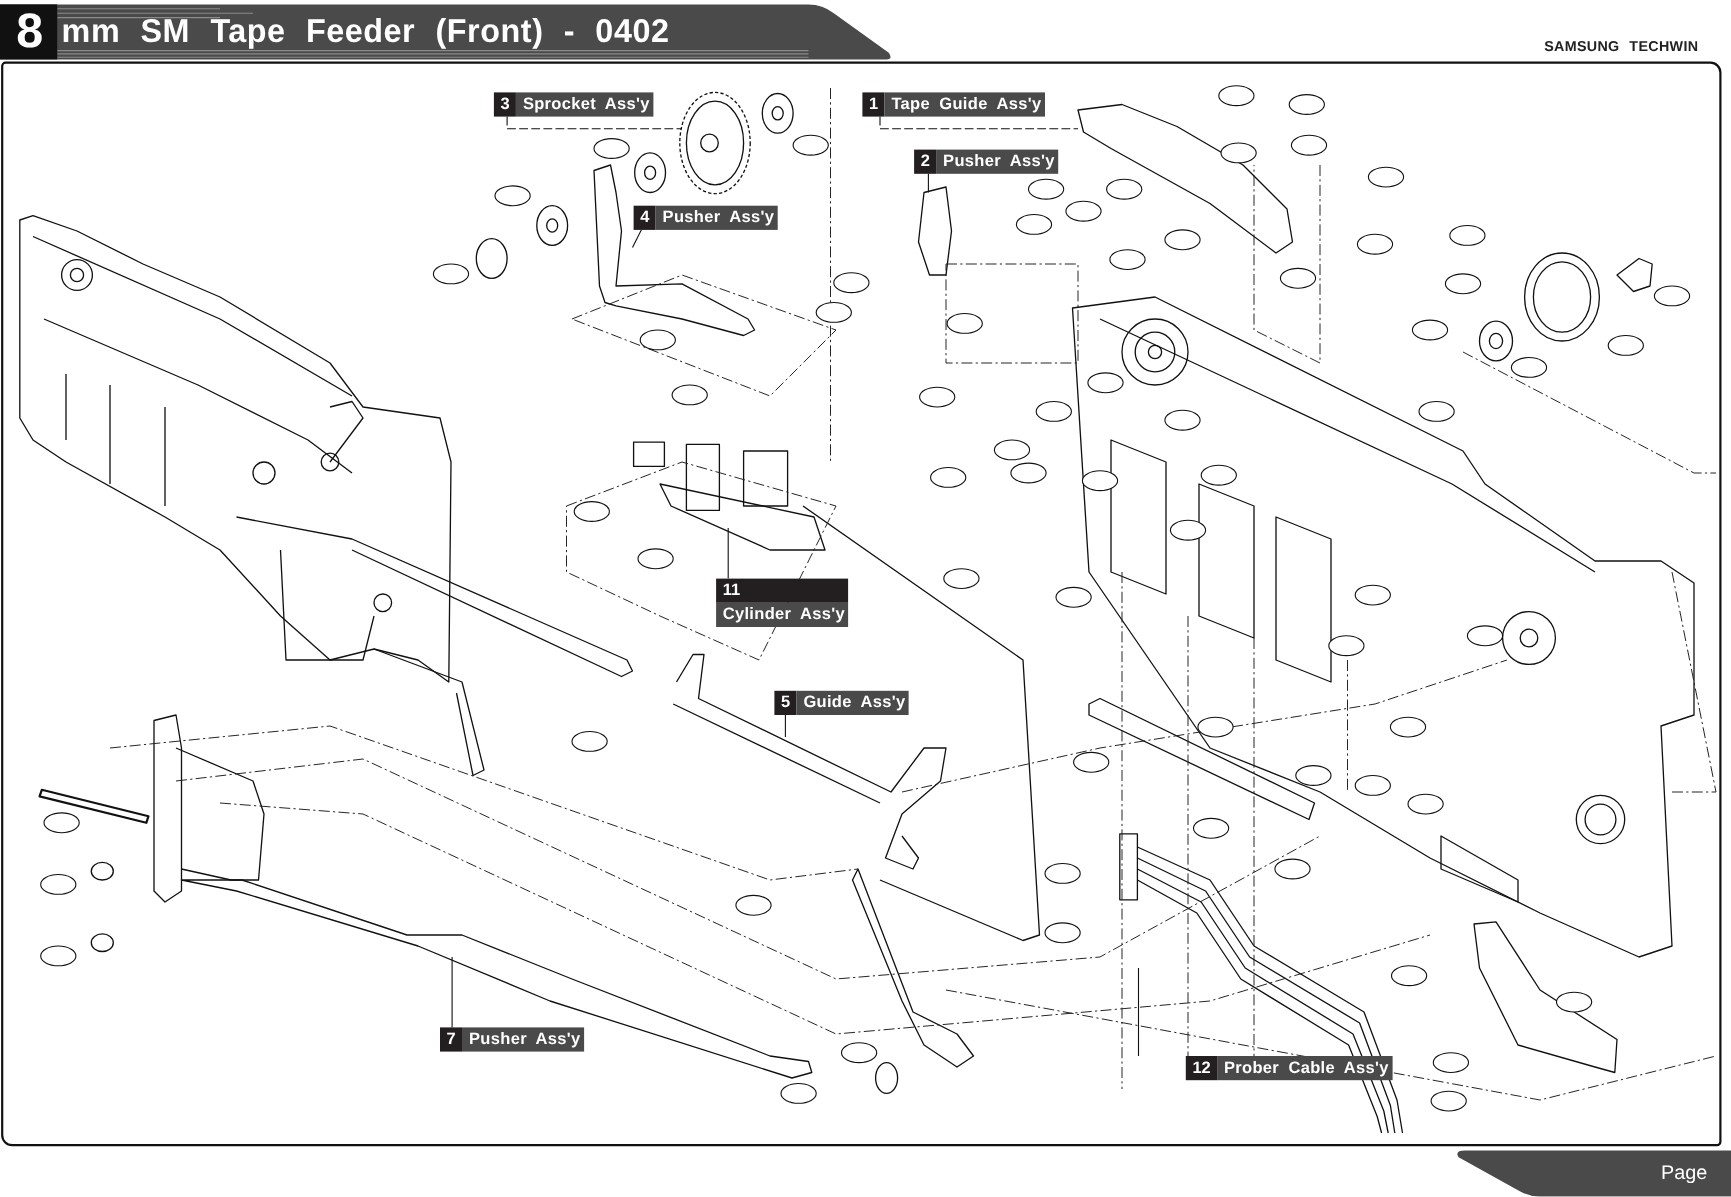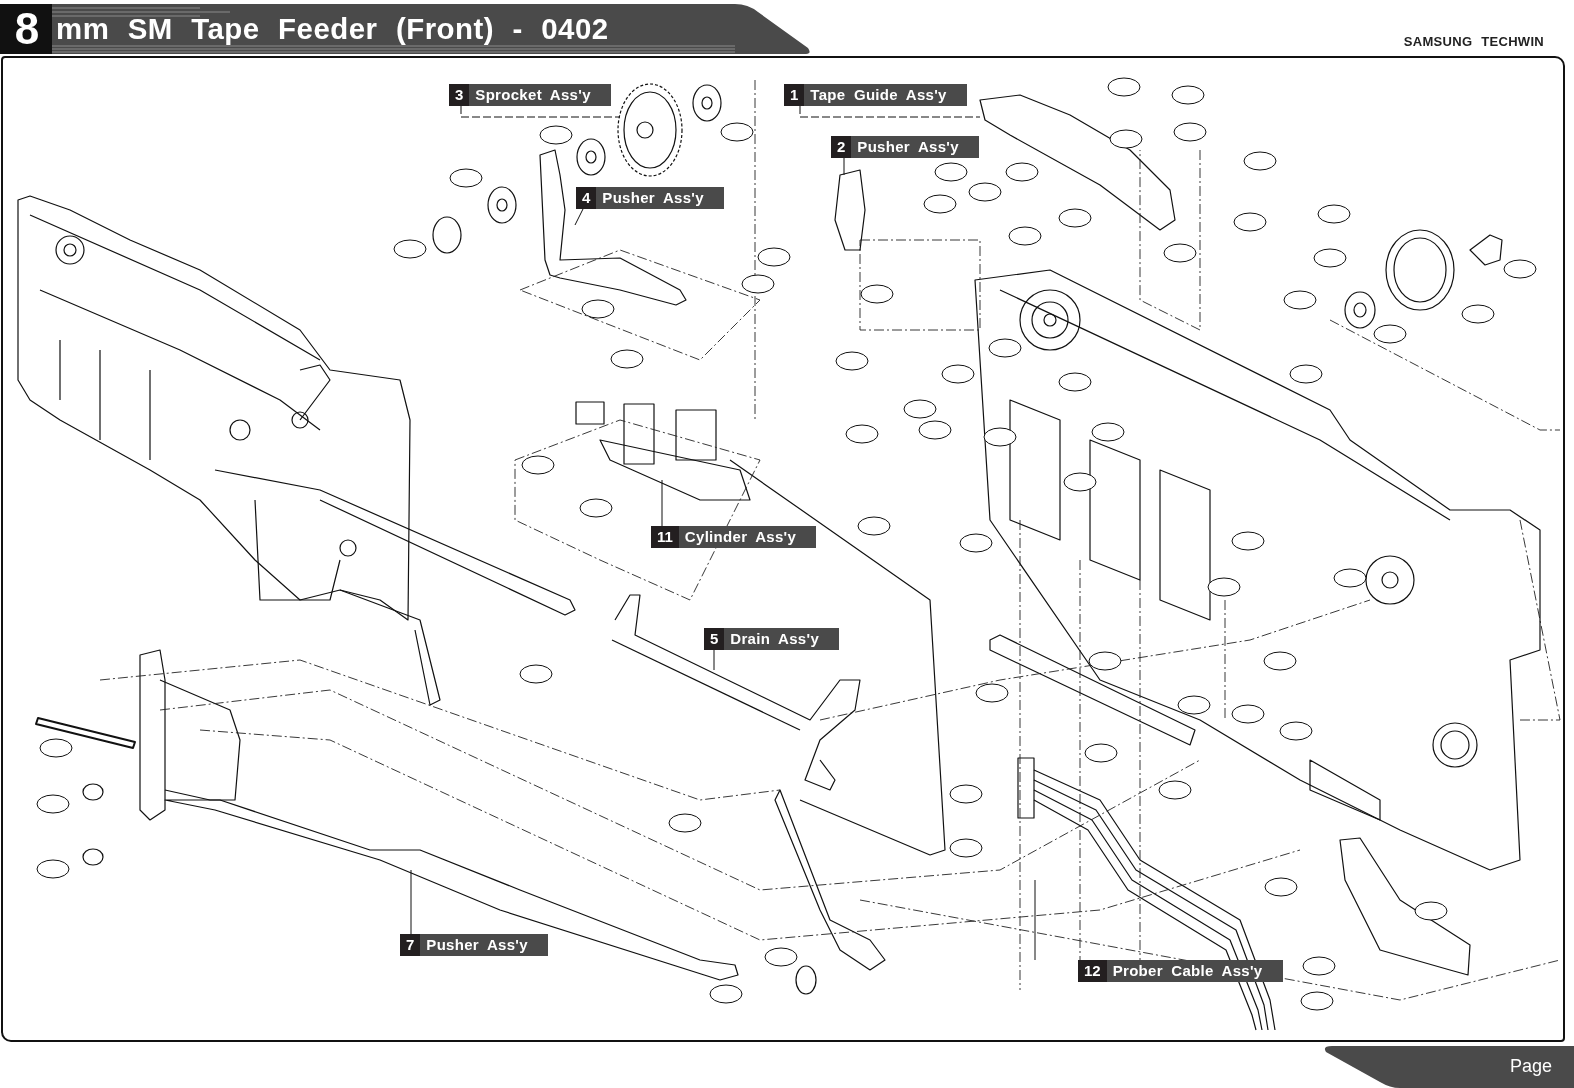--- a/index.html
+++ b/index.html
@@ -15,21 +15,21 @@
            word-spacing:5px; letter-spacing:0.3px; }
   #frame { position:absolute; left:1px; top:56px; width:1564px; height:986px; border:2px solid #111;
            border-top-left-radius:4px; border-top-right-radius:10px; border-bottom-left-radius:10px;
            border-bottom-right-radius:4px; box-sizing:border-box; }
   #page-num { position:absolute; right:70px; top:991px; color:#fff; font-weight:bold; font-size:24px; }
   #page-word { position:absolute; right:22px; top:1056px; color:#fff; font-size:18px; }
   #diagram { position:absolute; left:0; top:0; }
   .asm-label { position:absolute; height:22px; display:flex; align-items:stretch; font-weight:bold;
                font-size:15px; color:#fff; white-space:nowrap; }
   .asm-label .num { background:#231f20; padding:0 6px; line-height:22px; }
-  .asm-label .txt { background:#4a4a4a; padding:0 20px 0 6px; line-height:22px; word-spacing:4px; letter-spacing:0.3px; }
+  .asm-label .txt { background:#4a4a4a; padding:0 3px 0 6px; line-height:22px; word-spacing:4px; letter-spacing:0.3px; }
 </style>
 </head>
 <body>
 
 <svg id="header-band" viewBox="0 0 820 56" width="820" height="56">
   <path d="M0 4 L735 4 Q748 4 758 12 L808 48 Q812 54 806 54 L0 54 Z" fill="#4a4a4a"></path>
   <g stroke="#8a8a8a" stroke-width="1">
     <line x1="52" y1="8" x2="200" y2="8"></line>
     <line x1="52" y1="12" x2="230" y2="12"></line>
     <line x1="52" y1="16" x2="200" y2="16"></line>
@@ -257,27 +257,27 @@
 <div class="asm-label" style="left:449px;top:84px;">
   <span class="num">3</span>
   <span class="txt">Sprocket  Ass'y</span>
 </div>
 <div class="asm-label" style="left:576px;top:187px;">
   <span class="num">4</span>
   <span class="txt">Pusher  Ass'y</span>
 </div>
 <div class="asm-label" style="left:704px;top:628px;">
   <span class="num">5</span>
-  <span class="txt">Drain  Ass'y</span>
+  <span class="txt">Guide  Ass'y</span>
 </div>
 <div class="asm-label" style="left:400px;top:934px;">
   <span class="num">7</span>
   <span class="txt">Pusher  Ass'y</span>
 </div>
-<div class="asm-label" style="left:651px;top:526px;">
+<div class="asm-label" style="left:651px;top:526px;flex-direction:column;">
   <span class="num">11</span>
   <span class="txt">Cylinder  Ass'y</span>
 </div>
 <div class="asm-label" style="left:1078px;top:960px;align-items:flex-end;">
   <span class="num">12</span>
   <span class="txt">Prober  Cable  Ass'y</span>
 </div>
 
 <div id="page-num">A-1</div>
 <div id="page-word">Page</div>

